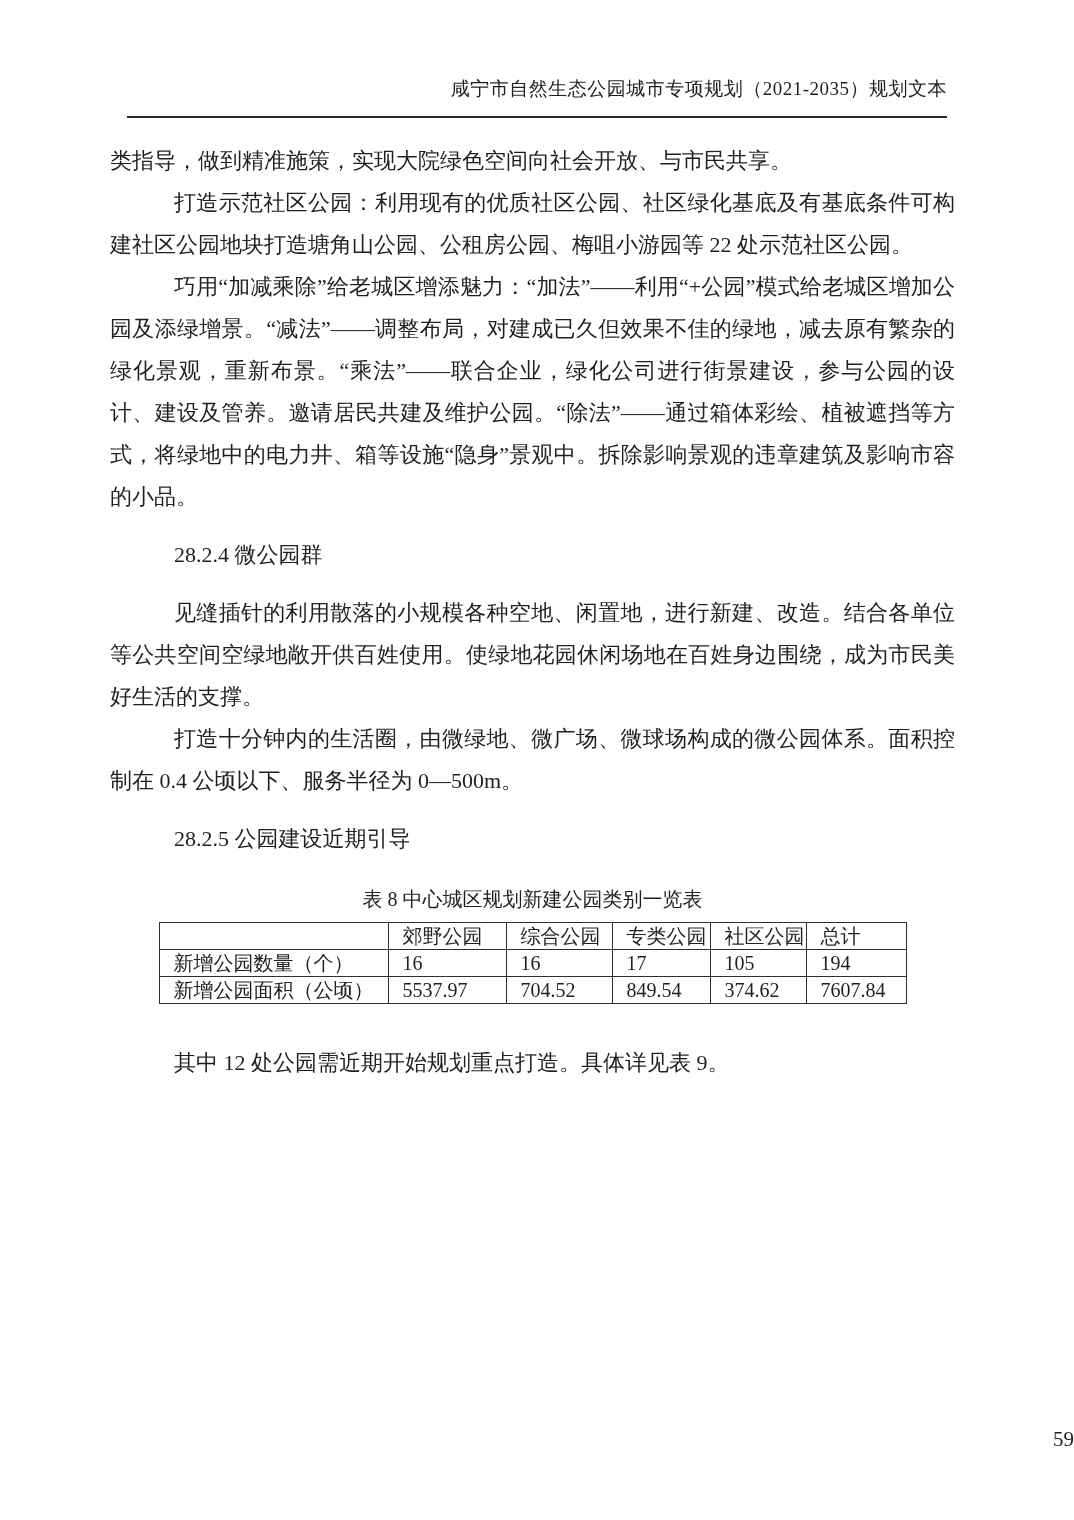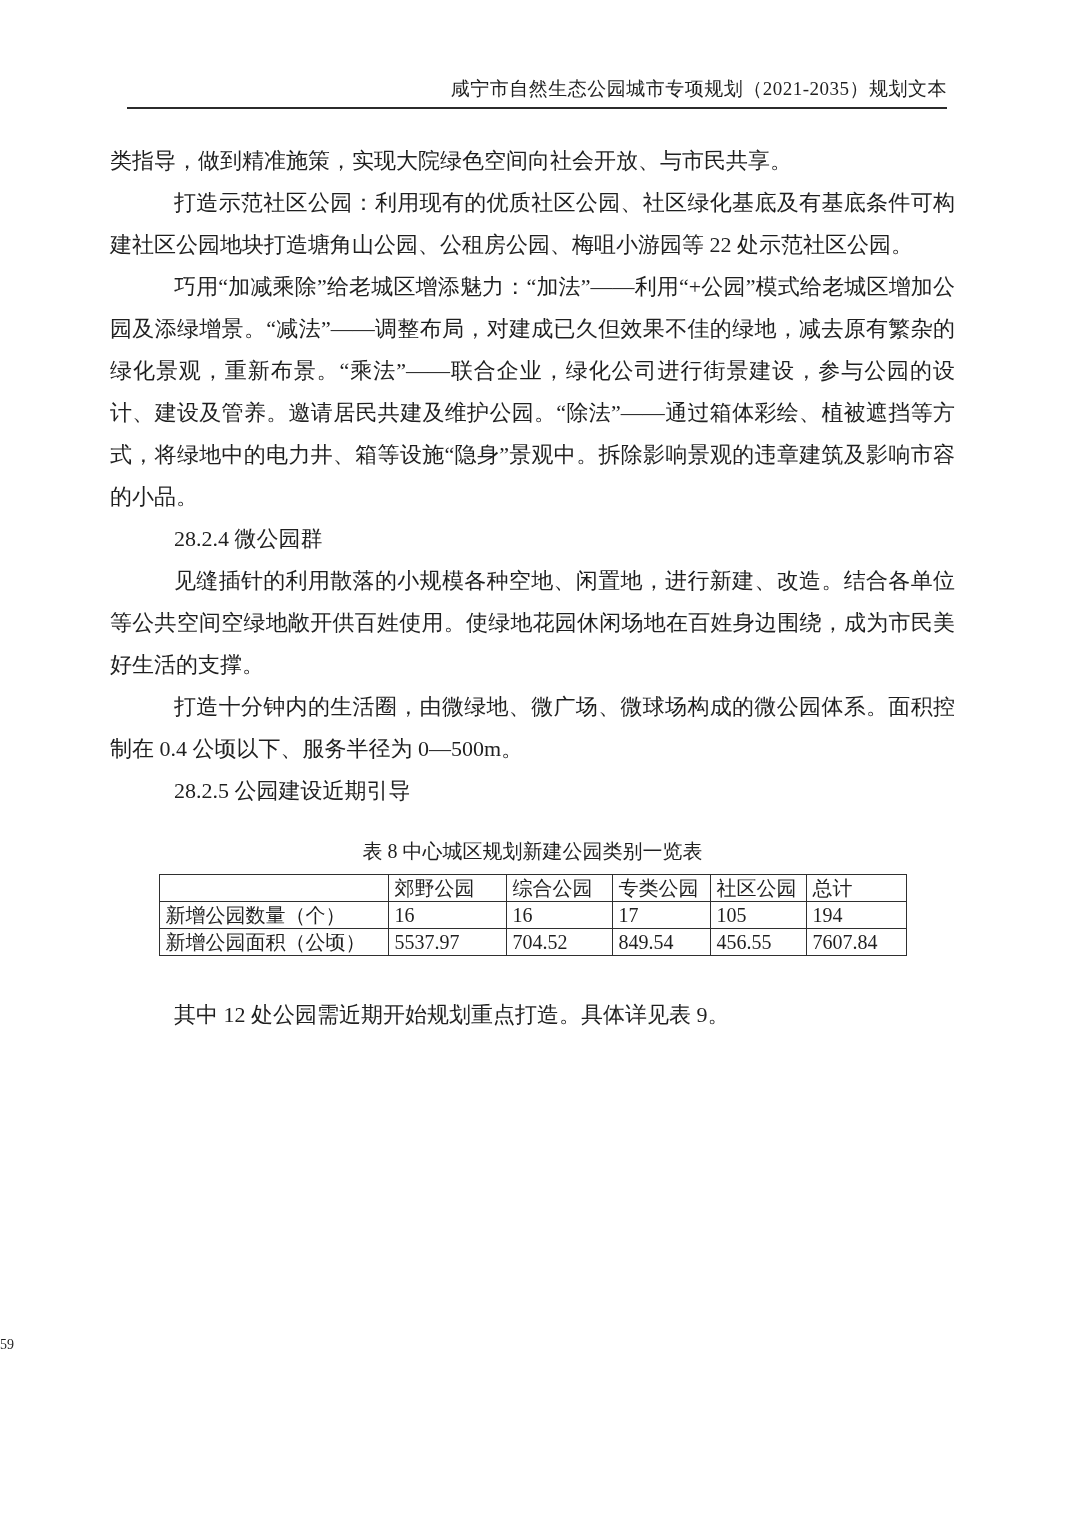--- a/index.html
+++ b/index.html
@@ -17,21 +17,21 @@
     overflow: hidden;
   }
   .running-header {
     position: absolute;
     top: 78px;
     left: 127px;
     width: 820px;
     text-align: right;
     font-size: 19px;
     line-height: 22px;
-    padding-bottom: 7px;
+    padding-bottom: 16px;
     border-bottom: 2px solid #2b2b2b;
     letter-spacing: 0.5px;
   }
   .content {
     position: absolute;
     top: 132px;
     left: 110px;
     width: 845px;
     font-size: 22px;
     line-height: 42px;
@@ -40,21 +40,21 @@
   }
   .content p {
     margin: 0;
     text-indent: 64px;
   }
   .content p.noindent {
     text-indent: 0;
     margin-top: 8px;
   }
   .content h3 {
-    margin: 0 0;
+    margin: 16px 0;
     font-size: 22px;
     font-weight: normal;
     line-height: 42px;
     text-indent: 64px;
     text-align: left;
   }
   .table-title {
     margin-top: 24px;
     text-align: center;
     text-align-last: center;
@@ -69,34 +69,34 @@
     font-size: 20px;
   }
   table.park-table th,
   table.park-table td {
     border: 1.5px solid #2f2f2f;
     font-weight: normal;
     text-align: center;
     vertical-align: middle;
     height: 26px;
     line-height: 24px;
-    padding: 0 6px;
+    padding: 0 14px;
     overflow: hidden;
     white-space: nowrap;
   }
   p.after-table {
     margin-top: 38px !important;
   }
   .page-footer {
     position: absolute;
-    top: 1333px;
+    top: 1427px;
     left: 0;
     width: 1074px;
-    text-align: left;
-    font-size: 14px;
+    text-align: right;
+    font-size: 21px;
     line-height: 24px;
   }
 </style>
 </head>
 <body>
 
 <div class="page">
 
   <div class="running-header">咸宁市自然生态公园城市专项规划（2021-2035）规划文本</div>
 
@@ -145,21 +145,21 @@
           <td>16</td>
           <td>17</td>
           <td>105</td>
           <td>194</td>
         </tr>
         <tr>
           <td>新增公园面积（公顷）</td>
           <td>5537.97</td>
           <td>704.52</td>
           <td>849.54</td>
-          <td>456.55</td>
+          <td>374.62</td>
           <td>7607.84</td>
         </tr>
       </tbody>
     </table>
 
     <p class="after-table">其中 12 处公园需近期开始规划重点打造。具体详见表 9。</p>
 
   </div>
 
   <div class="page-footer">

